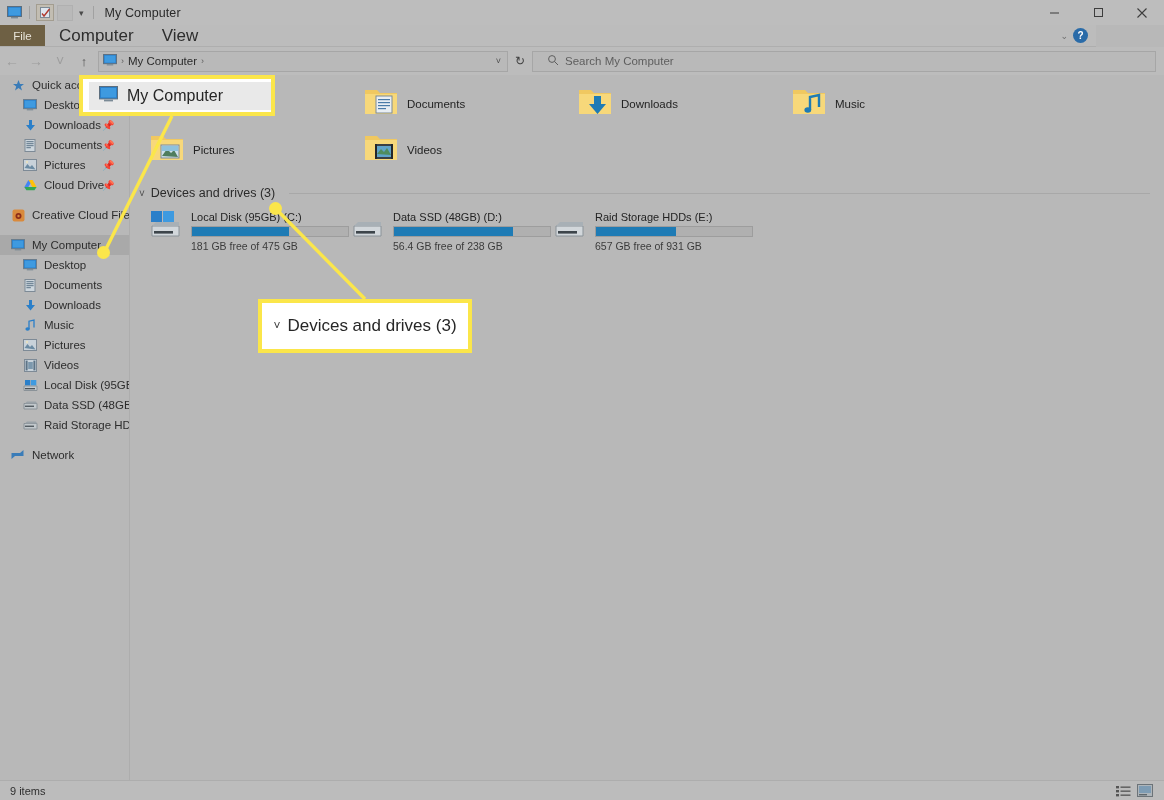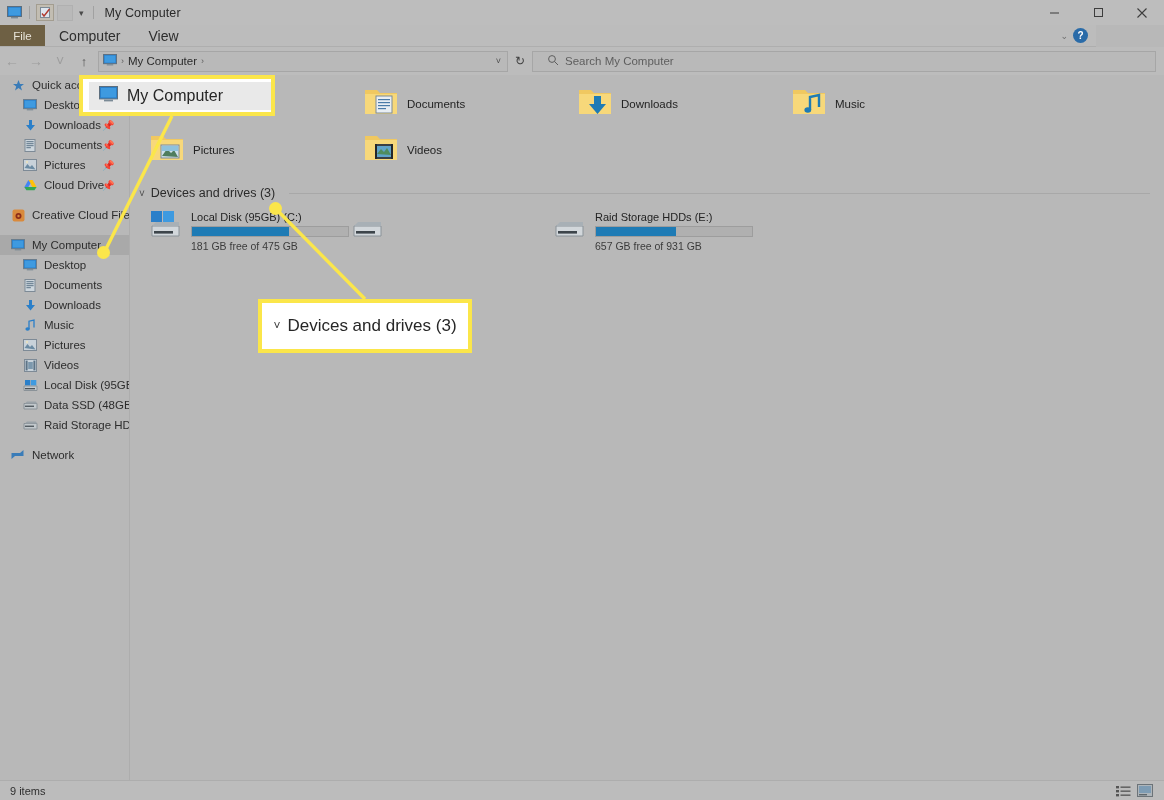--- a/index.html
+++ b/index.html
@@ -49,21 +49,21 @@
     background: #bcbcbc; display: flex; align-items: stretch;
     border-bottom: 1px solid #aeaeae;
   }
   .tab-file {
     width: 45px; background: #6e6044; color: #e8e4da;
     display: flex; align-items: center; justify-content: center;
     font-size: 11.5px;
   }
   .tab {
     padding: 0 14px; display: flex; align-items: center;
-    font-size: 14px; color: #2e2e2e;
+    font-size: 17px; color: #2e2e2e;
   }
   .ribbon-right { margin-left: auto; display: flex; align-items: center; gap: 5px; padding-right: 8px; }
   .help-circle {
     width: 15px; height: 15px; border-radius: 50%; background: #2a6ba8;
     color: #fff; font-size: 10px; font-weight: bold;
     display: flex; align-items: center; justify-content: center;
   }
   .chev-small { font-size: 9px; color: #6f6f6f; }
 
   
@@ -591,20 +591,27 @@
       </div>
 
       <div class="ditem">
         <span>
           <svg width="34" height="32" viewBox="0 0 34 32">
             <path d="M3 17 L30 17 L30 27 L3 27 Z" fill="#d2d7db" stroke="#8a9298"></path>
             <path d="M3 17 L7 13 L30 13 L30 17 Z" fill="#a8b0b6"></path>
             <rect x="5" y="22" width="19" height="2.6" fill="#3d454b"></rect>
           </svg>
         </span>
+        <span class="dinfo">
+          <span class="dname" style="display:block;">Data SSD (48GB) (D:)</span>
+          <span class="dbar" style="display:block;">
+            <span class="dfill" style="display:block;width:76%;"></span>
+          </span>
+          <span class="dfree" style="display:block;">56.4 GB free of 238 GB</span>
+        </span>
       </div>
 
       <div class="ditem">
         <span>
           <svg width="34" height="32" viewBox="0 0 34 32">
             <path d="M3 17 L30 17 L30 27 L3 27 Z" fill="#d2d7db" stroke="#8a9298"></path>
             <path d="M3 17 L7 13 L30 13 L30 17 Z" fill="#a8b0b6"></path>
             <rect x="5" y="22" width="19" height="2.6" fill="#3d454b"></rect>
           </svg>
         </span>

